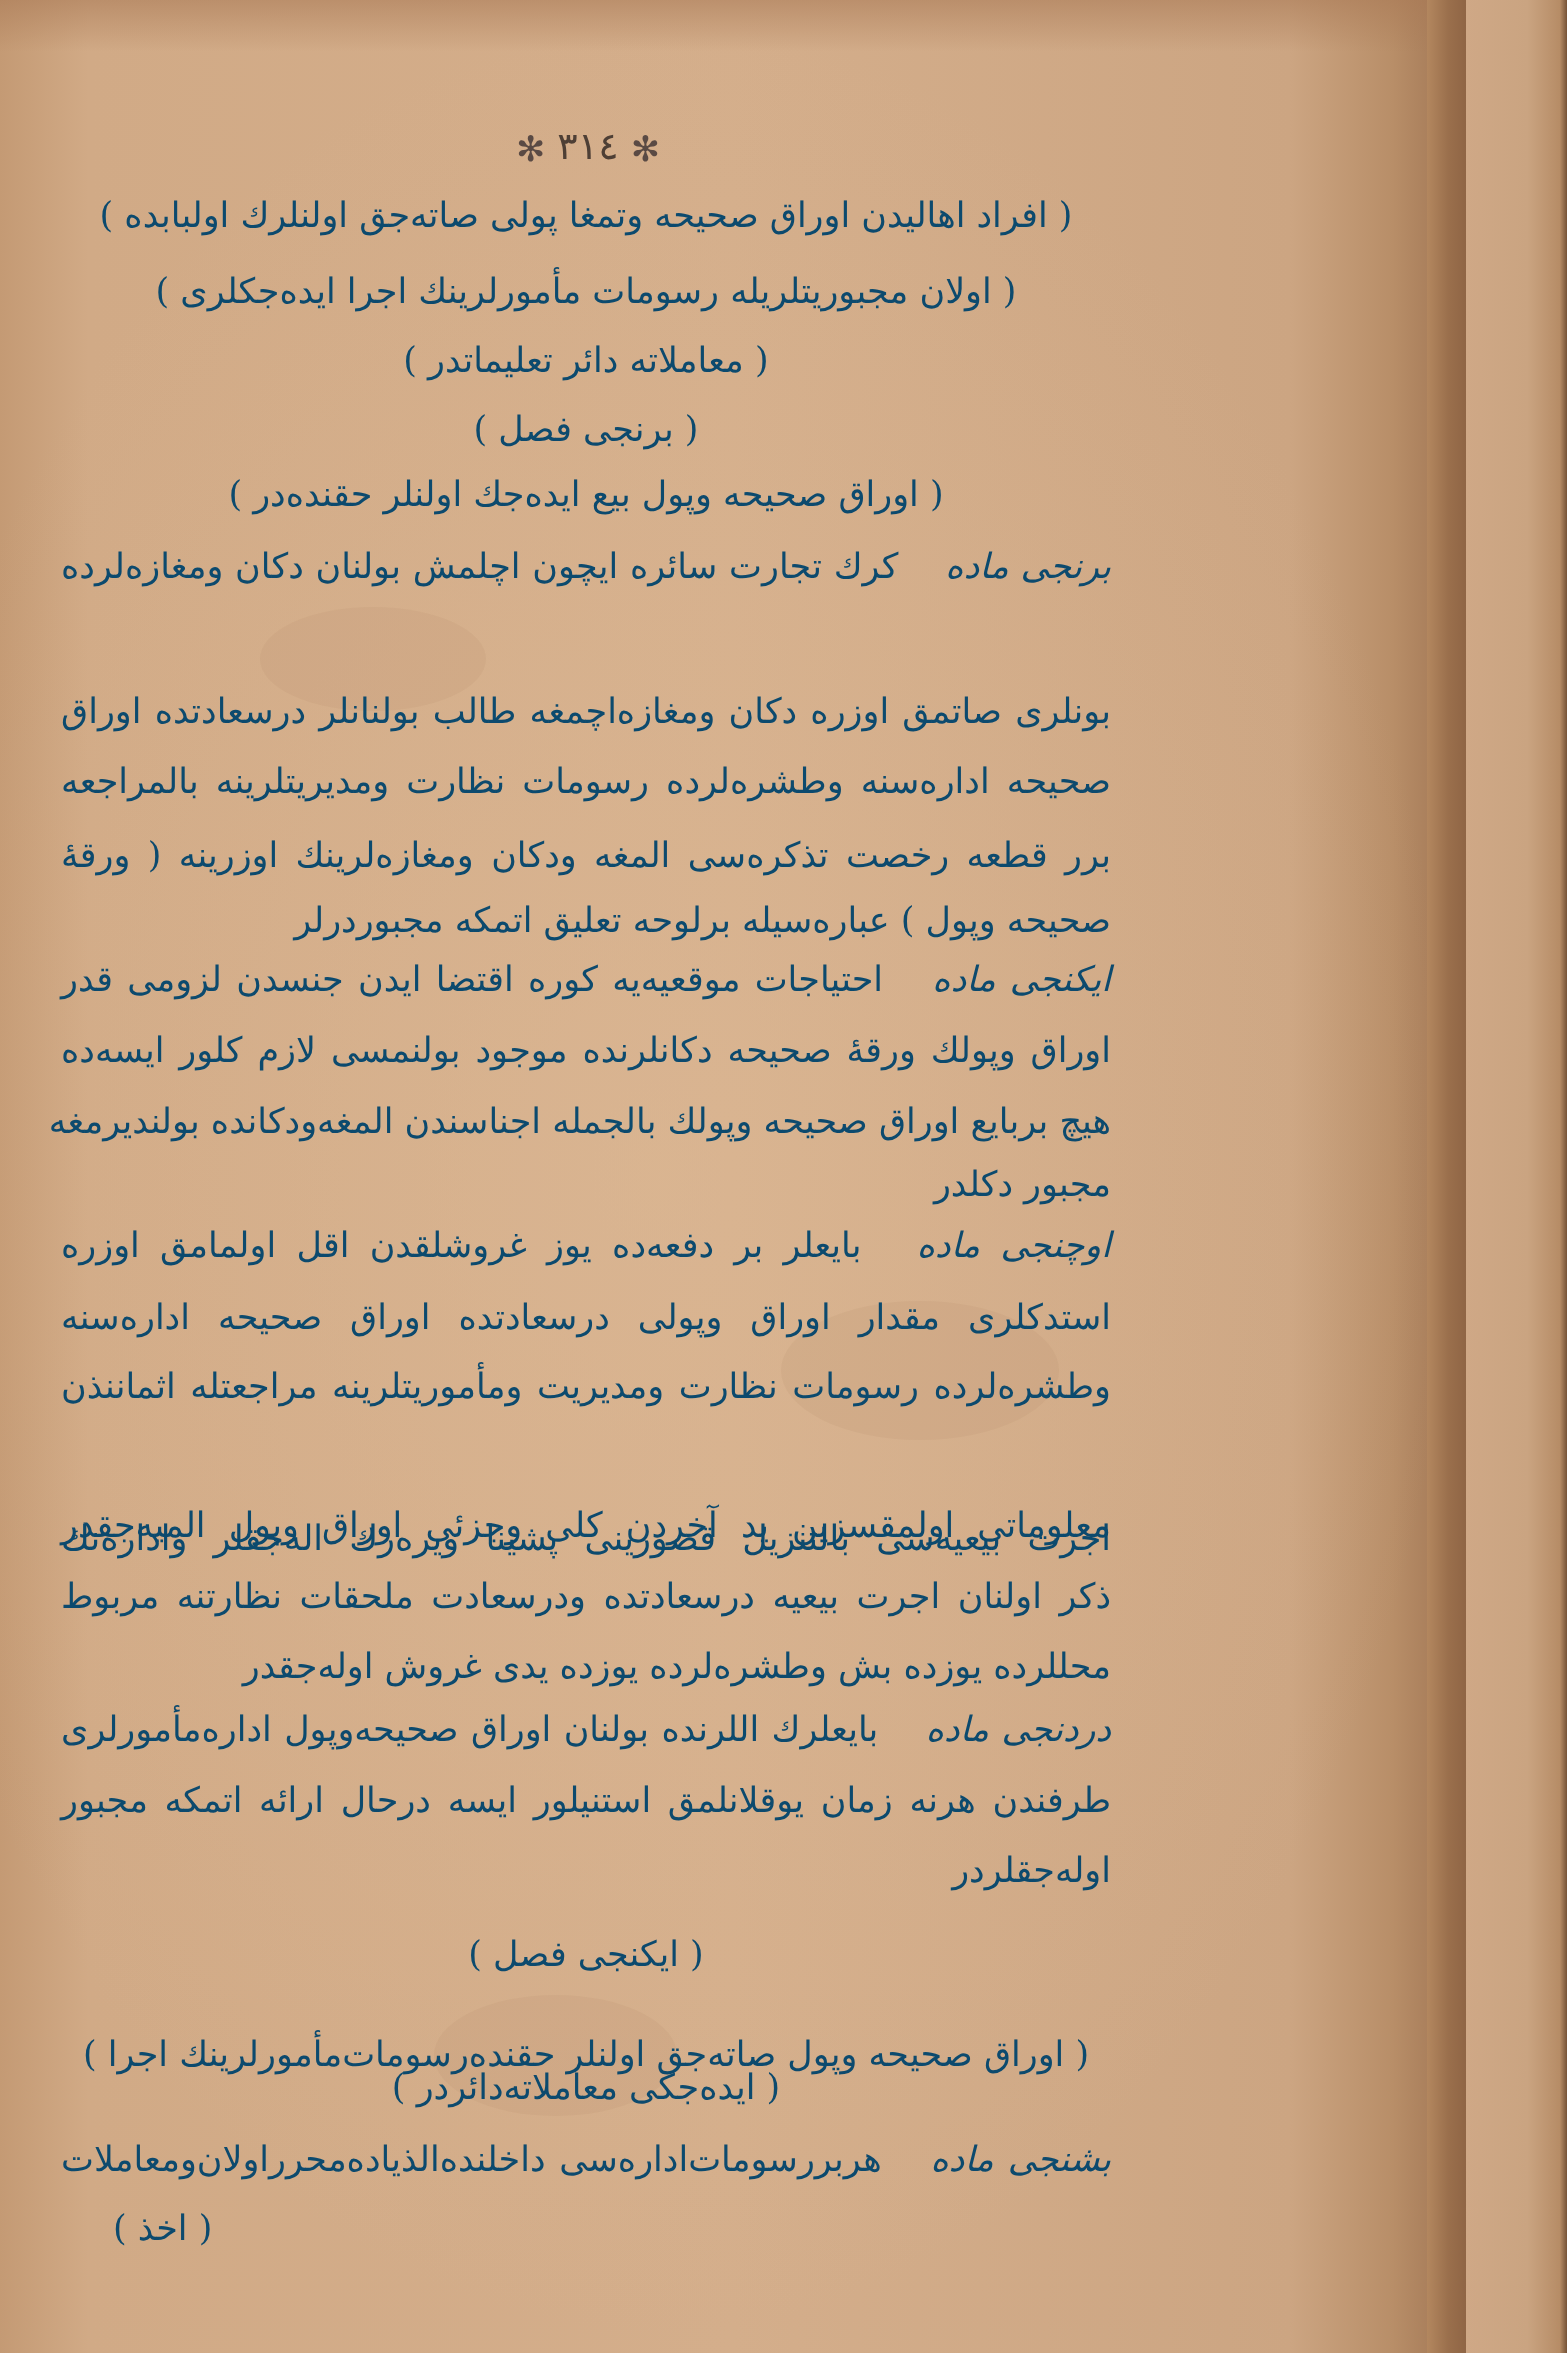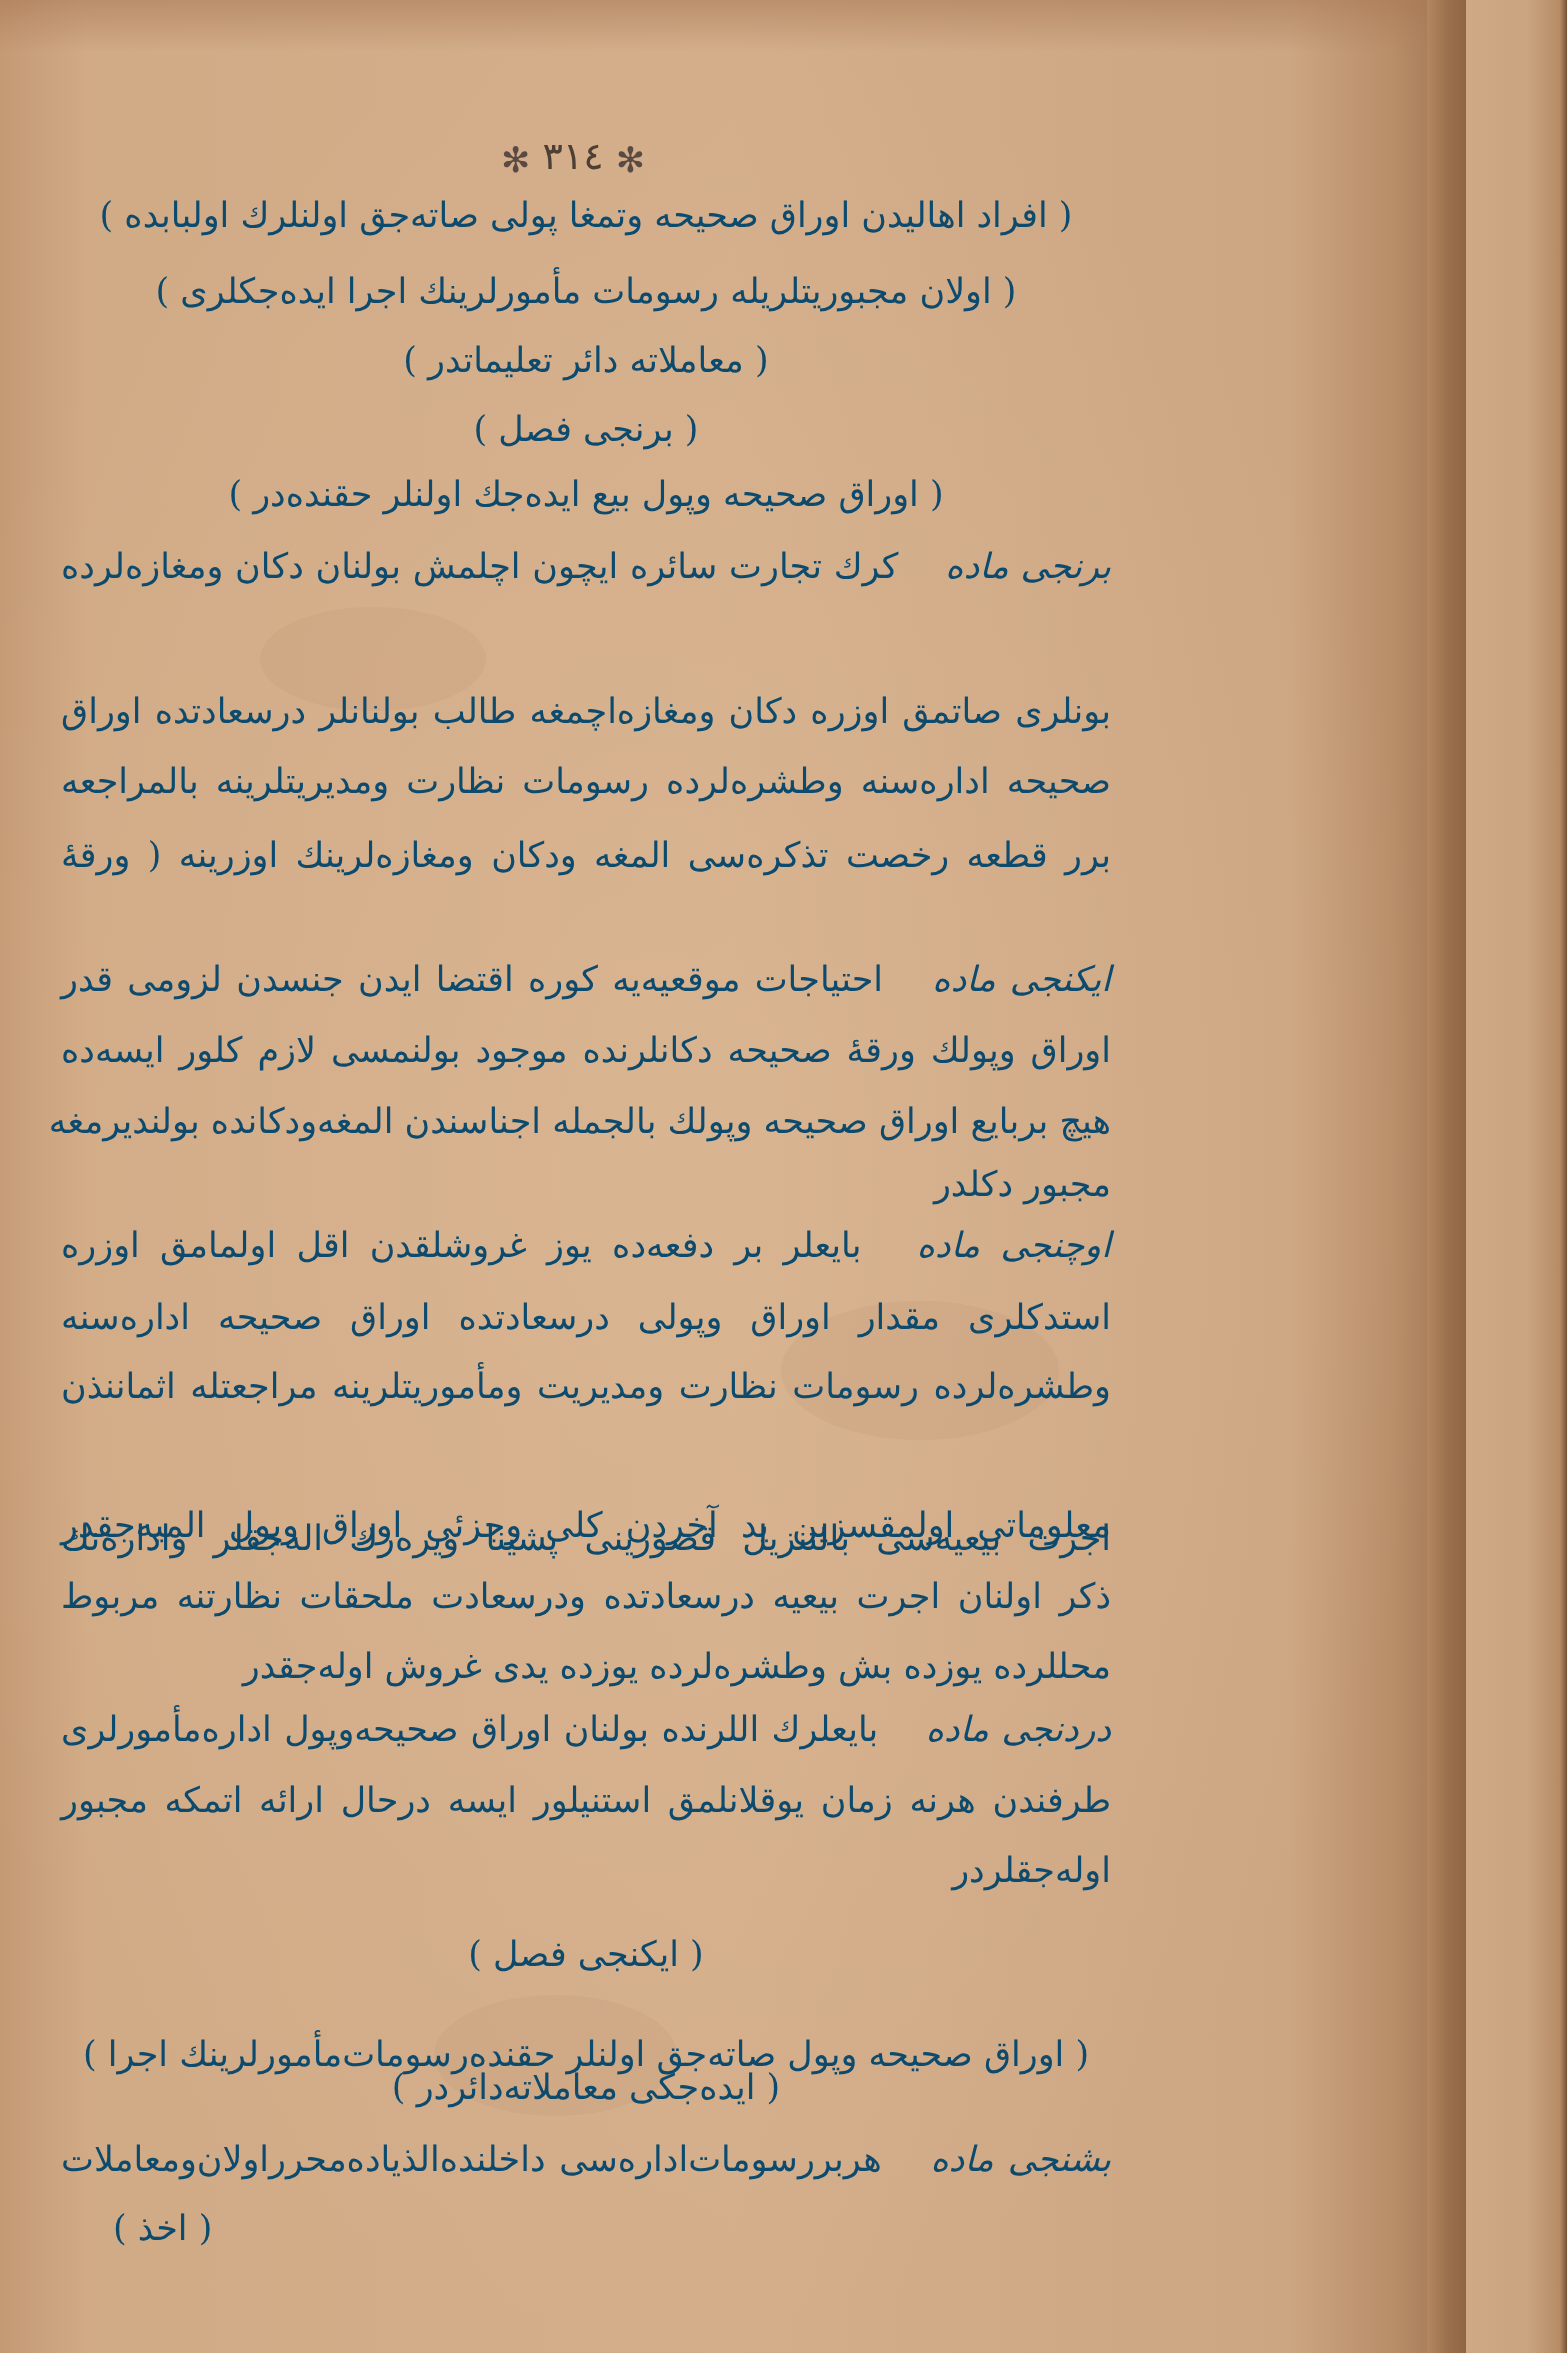--- a/index.html
+++ b/index.html
@@ -76,23 +76,22 @@
     }
     .right {
       right: 0;
       text-align: right;
     }
     .page-number {
       position: absolute;
       left: 486px;
       top: 126px;
       width: 174px;
-      text-align: center;
       font-size: 38px;
-      line-height: 60px;
+      line-height: 41px;
       color: #4e3f35;
       direction: rtl;
     }
     .star {
       display: inline-block;
       font-size: 35px;
       color: #5a4a44;
       vertical-align: middle;
     }
     .heading {
@@ -134,20 +133,21 @@
   <div class="line centered heading" style="top:403px;">( برنجی فصل )</div>
   <div class="line centered heading" style="top:468px;">( اوراق صحیحه وپول بیع ایده‌جك اولنلر حقنده‌در )</div>
 
   <div class="line justified" style="top:540px;">
     <span class="madde-label">برنجی ماده</span>
     <span>كرك تجارت سائره ایچون اچلمش بولنان دكان ومغازه‌لرده</span>
   </div>
   <div class="line justified" style="top:685px;">بونلری صاتمق اوزره دكان ومغازه‌اچمغه طالب بولنانلر درسعادتده اوراق</div>
   <div class="line justified" style="top:755px;">صحیحه اداره‌سنه وطشره‌لرده رسومات نظارت ومدیریتلرینه بالمراجعه</div>
   <div class="line justified" style="top:829px;">برر قطعه رخصت تذكره‌سی المغه ودكان ومغازه‌لرینك اوزرینه ( ورقهٔ</div>
+  <div class="line right" style="top:894px;">صحیحه وپول ) عباره‌سیله برلوحه تعلیق اتمكه مجبوردرلر</div>
 
   <div class="line justified" style="top:953px;">
     <span class="madde-label">ایكنجی ماده</span>
     <span>احتیاجات موقعیه‌یه كوره اقتضا ایدن جنسدن لزومی قدر</span>
   </div>
   <div class="line justified" style="top:1024px;">اوراق وپولك ورقهٔ صحیحه دكانلرنده موجود بولنمسی لازم كلور ایسه‌ده</div>
   <div class="line justified" style="top:1095px;">هیچ بربایع اوراق صحیحه وپولك بالجمله اجناسندن المغه‌ودكانده بولندیرمغه</div>
   <div class="line right" style="top:1158px;">مجبور دكلدر</div>
 
   <div class="line justified" style="top:1219px;">

